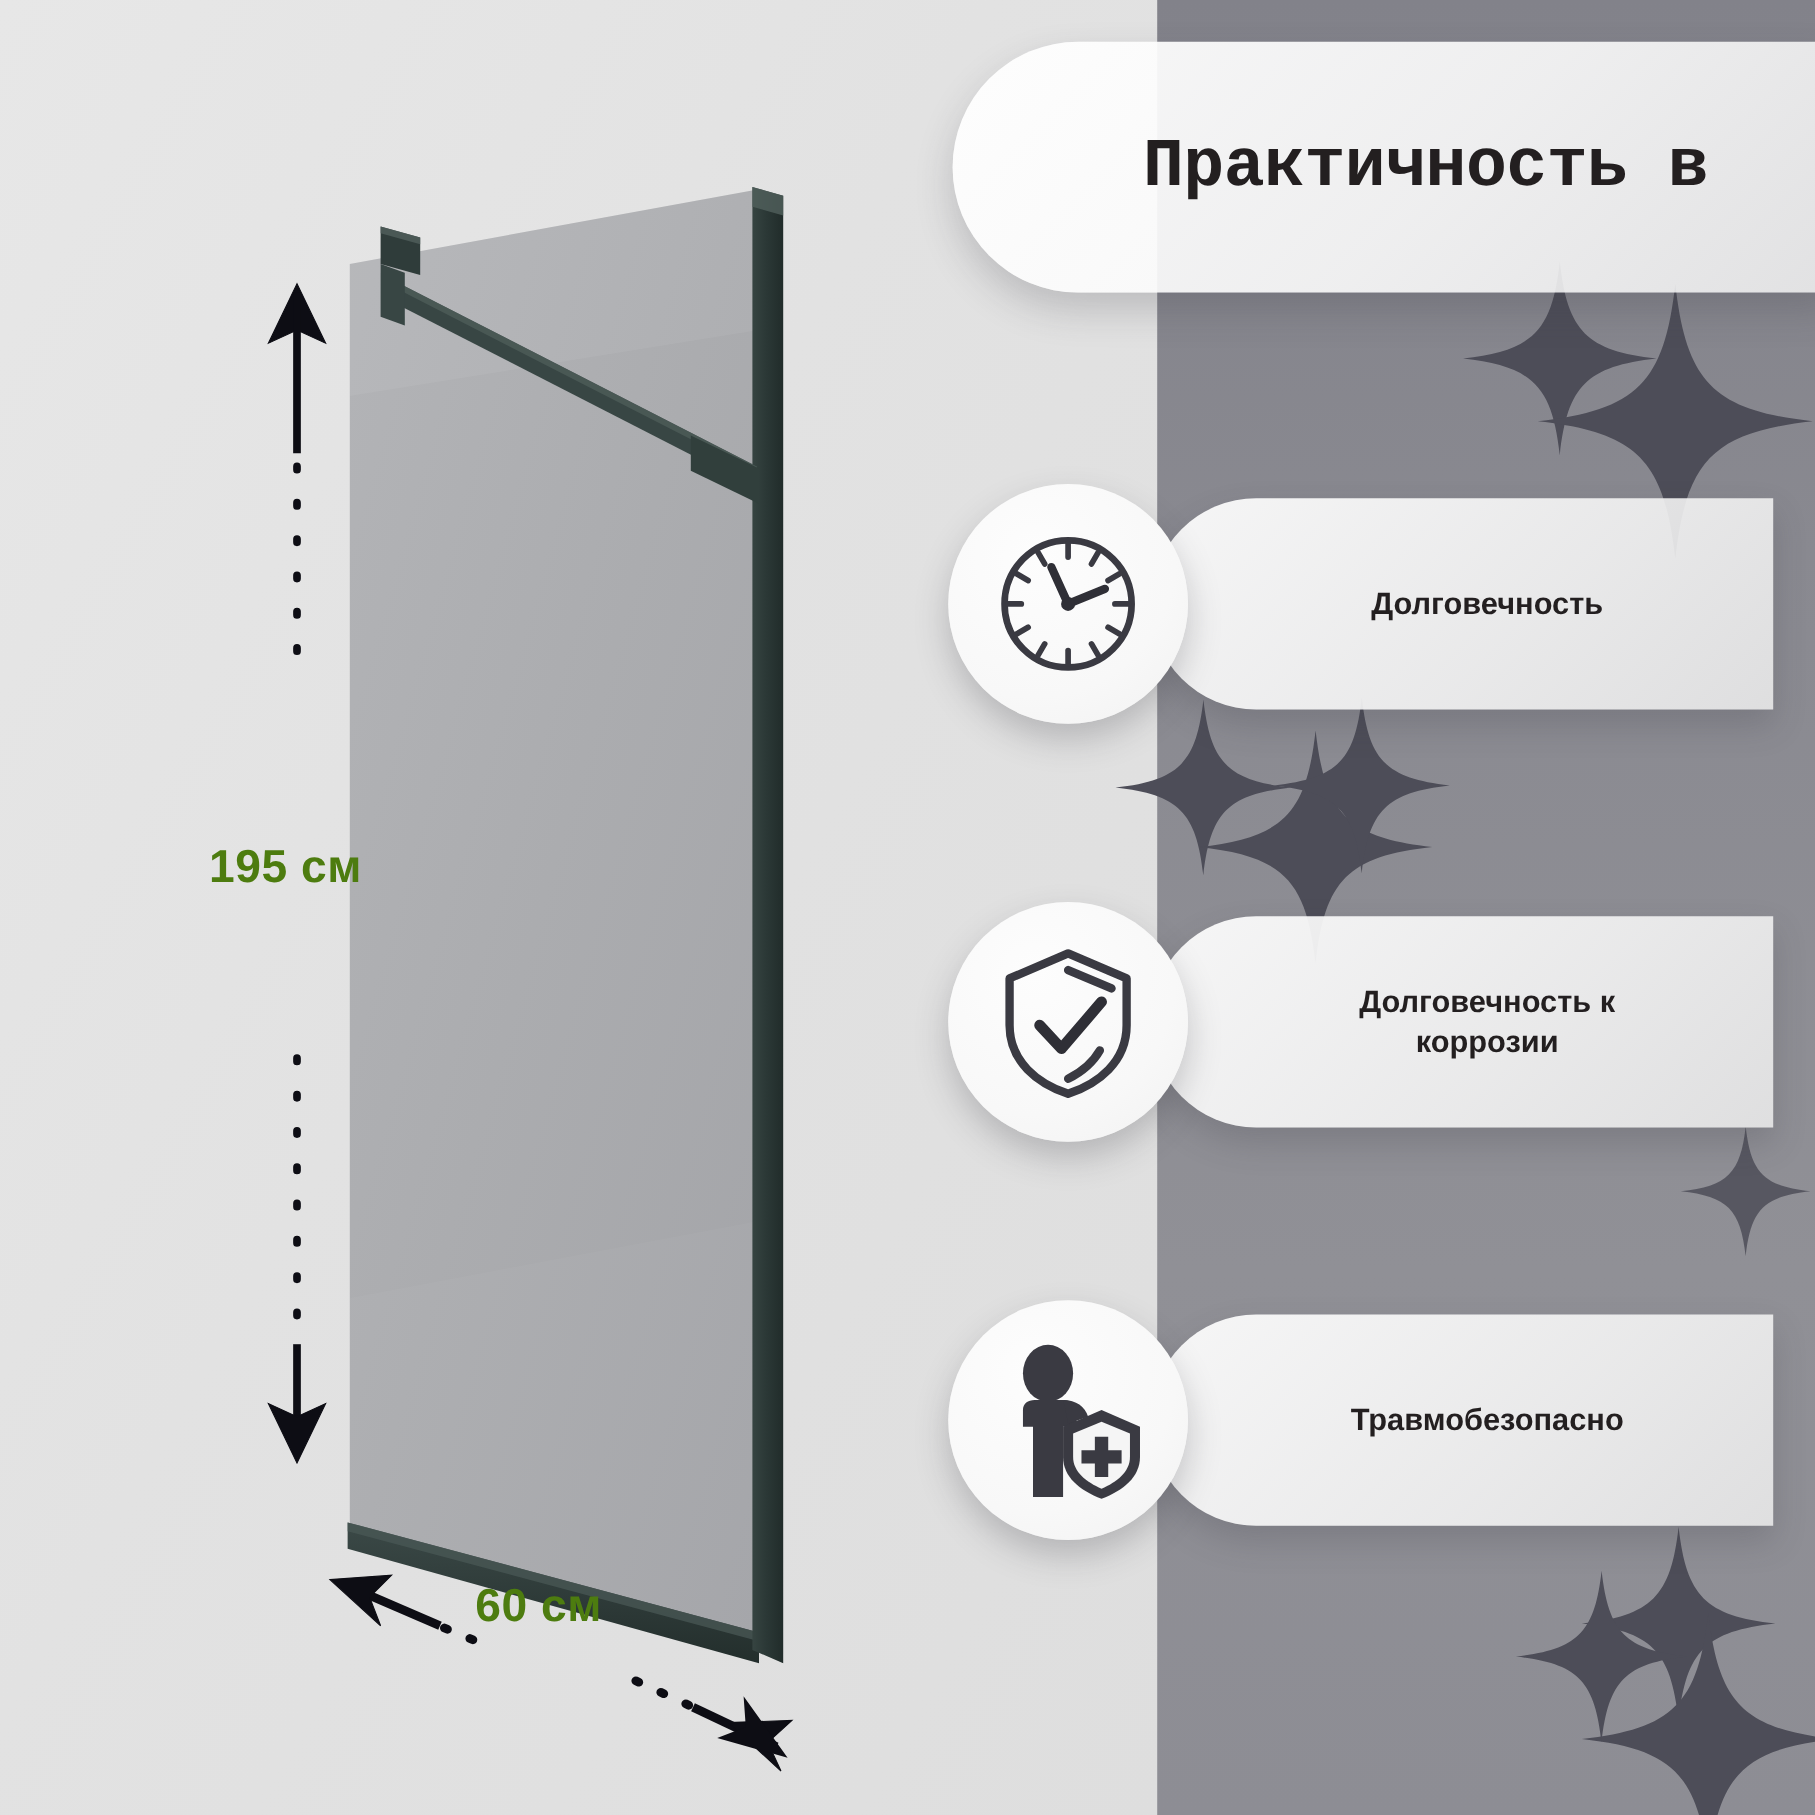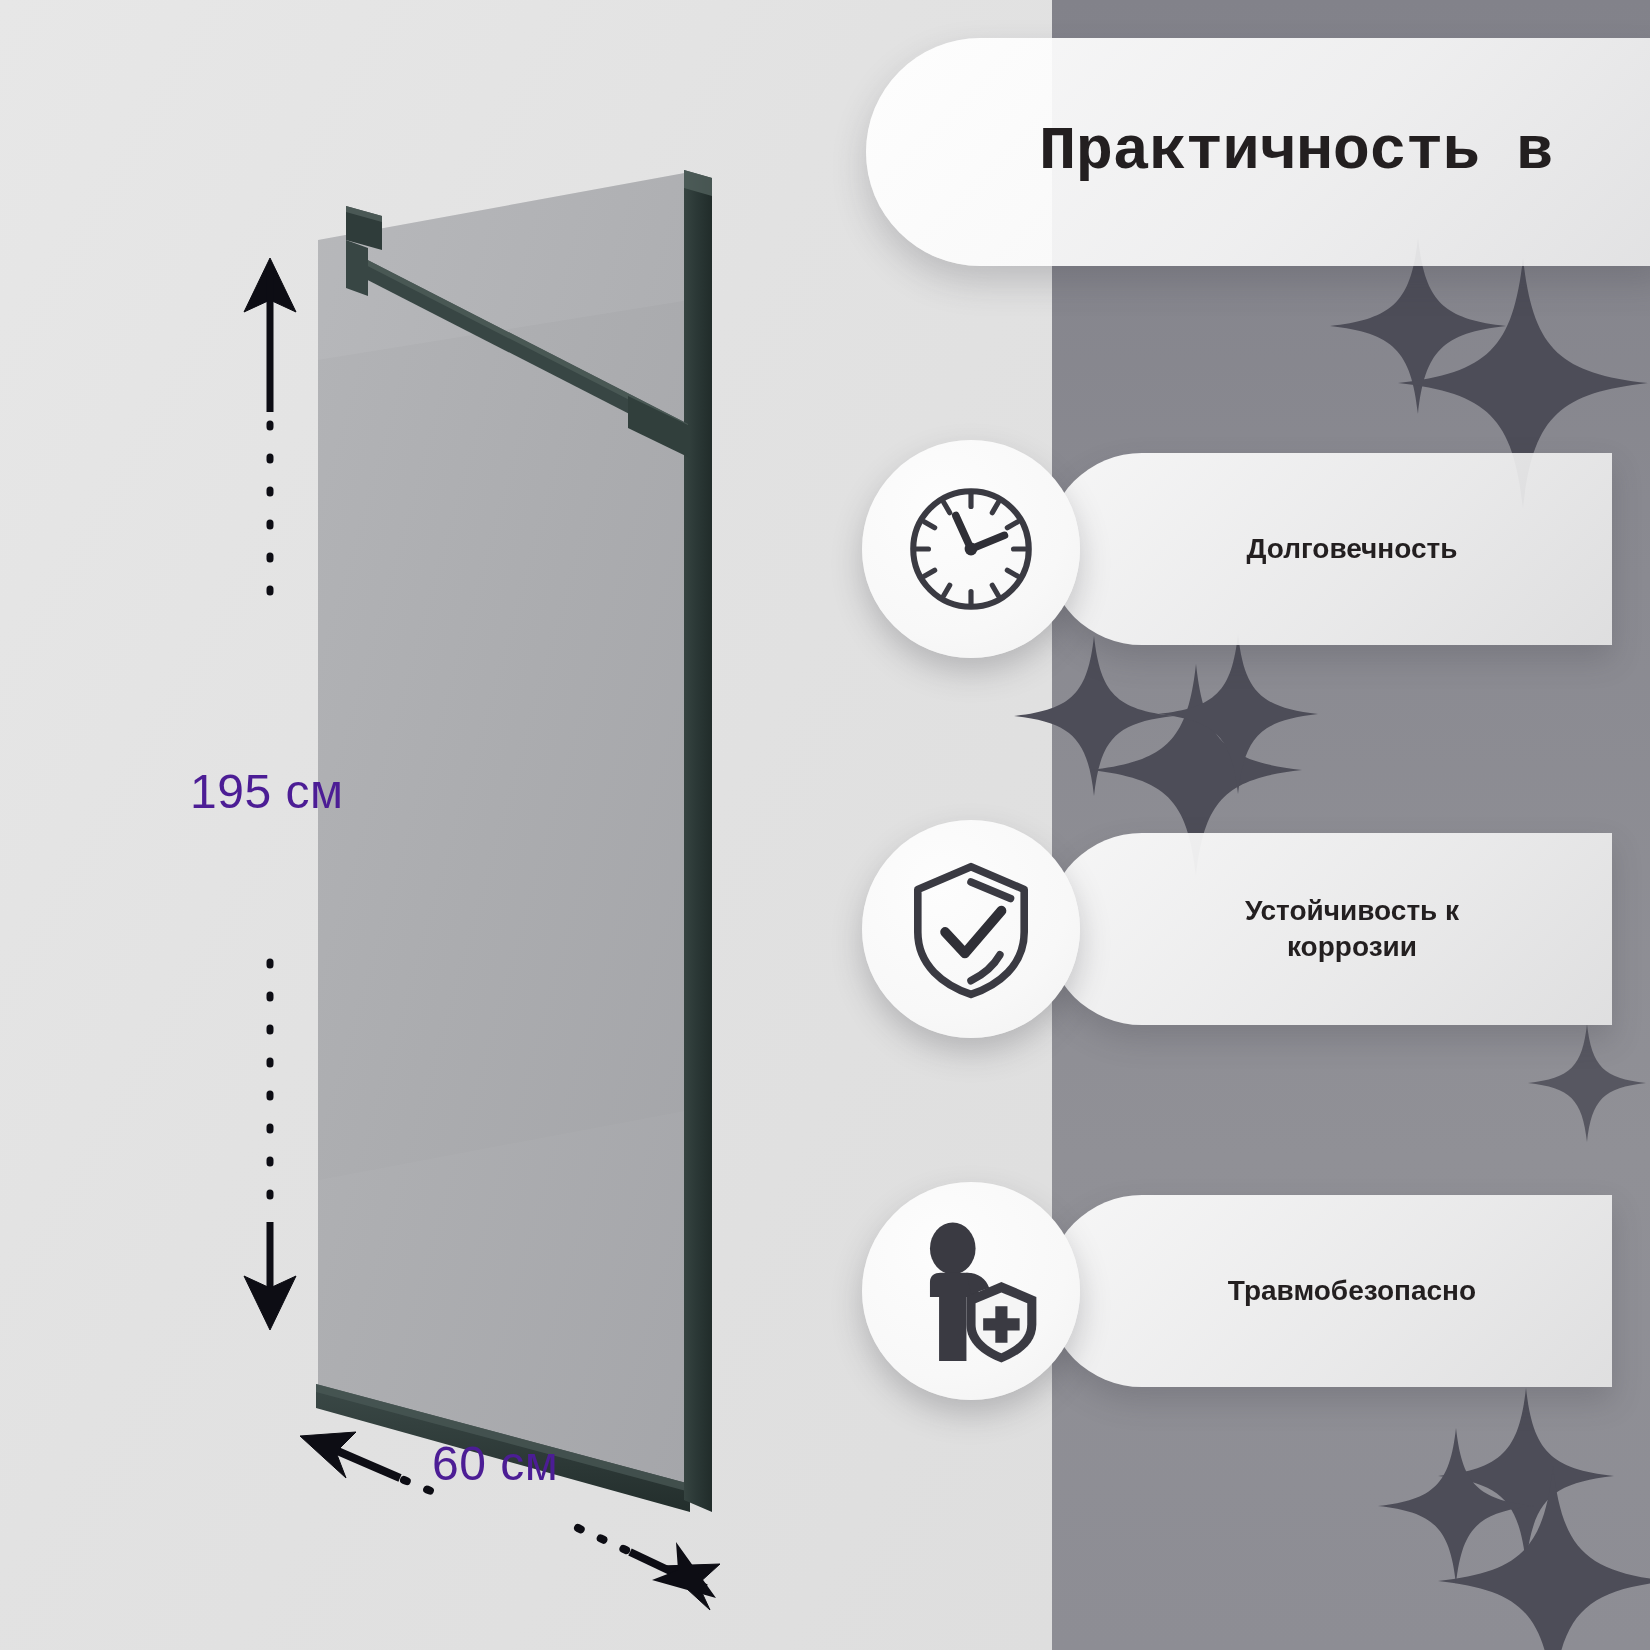--- a/index.html
+++ b/index.html
@@ -18,21 +18,21 @@
 
   
   .sparkle{position:absolute;pointer-events:none;}
   .sparkle svg{display:block;width:100%;height:100%;}
 
   
   .panel-art{position:absolute;left:0;top:0;width:1052px;height:1650px;}
   .panel-art svg{display:block;}
 
   
-  .dim-label{position:absolute;color:#4c1d95;font-size:48px;font-weight:400;
+  .dim-label{position:absolute;color:#4d7c0f;font-size:42px;font-weight:700;
     letter-spacing:.5px;white-space:nowrap;}
   #dim-v-label{left:190px;top:764px;}
   #dim-h-label{left:432px;top:1436px;}
 
   
   .title-pill{
     position:absolute;left:866px;top:38px;width:800px;height:228px;
     border-radius:116px 0 0 116px;
     background:linear-gradient(135deg,rgba(255,255,255,.95) 0%,rgba(250,250,250,.90) 55%,rgba(243,243,243,.84) 100%);
     box-shadow:0 16px 34px rgba(60,60,70,.22);
@@ -237,21 +237,21 @@
   <div class="feature" id="feature-1">
     <div class="icon-badge">
       <svg width="152" height="152" viewBox="0 0 100 100">
         <path d="M50 9 L85 24 L85 52 C85 74 68 87 50 93 C32 87 15 74 15 52 L15 24 Z" fill="none" stroke="#3a3a42" stroke-width="5" stroke-linejoin="round"></path>
         <path d="M50 19 L76 30" fill="none" stroke="#3a3a42" stroke-width="5" stroke-linecap="round"></path>
         <path d="M50 84 C58 80 65 74 69 67" fill="none" stroke="#3a3a42" stroke-width="5" stroke-linecap="round"></path>
         <polyline points="33,52 46,66 70,38" fill="none" stroke="#2f2f36" stroke-width="6.5" stroke-linecap="round" stroke-linejoin="round"></polyline>
       </svg>
     </div>
     <div class="label-pill">
-      <span class="t">Устойчивость к
+      <span class="t">Долговечность к
 коррозии</span>
     </div>
   </div>
 
   <div class="feature" id="feature-2">
     <div class="icon-badge">
       <svg width="152" height="152" viewBox="0 0 100 100">
 
         <ellipse cx="38" cy="22" rx="15" ry="17" fill="#3a3a42"></ellipse>
         <path d="M23 44 C23 40 26 38 30 38 L47 38 C52 38 55 41 55 46 L55 54

